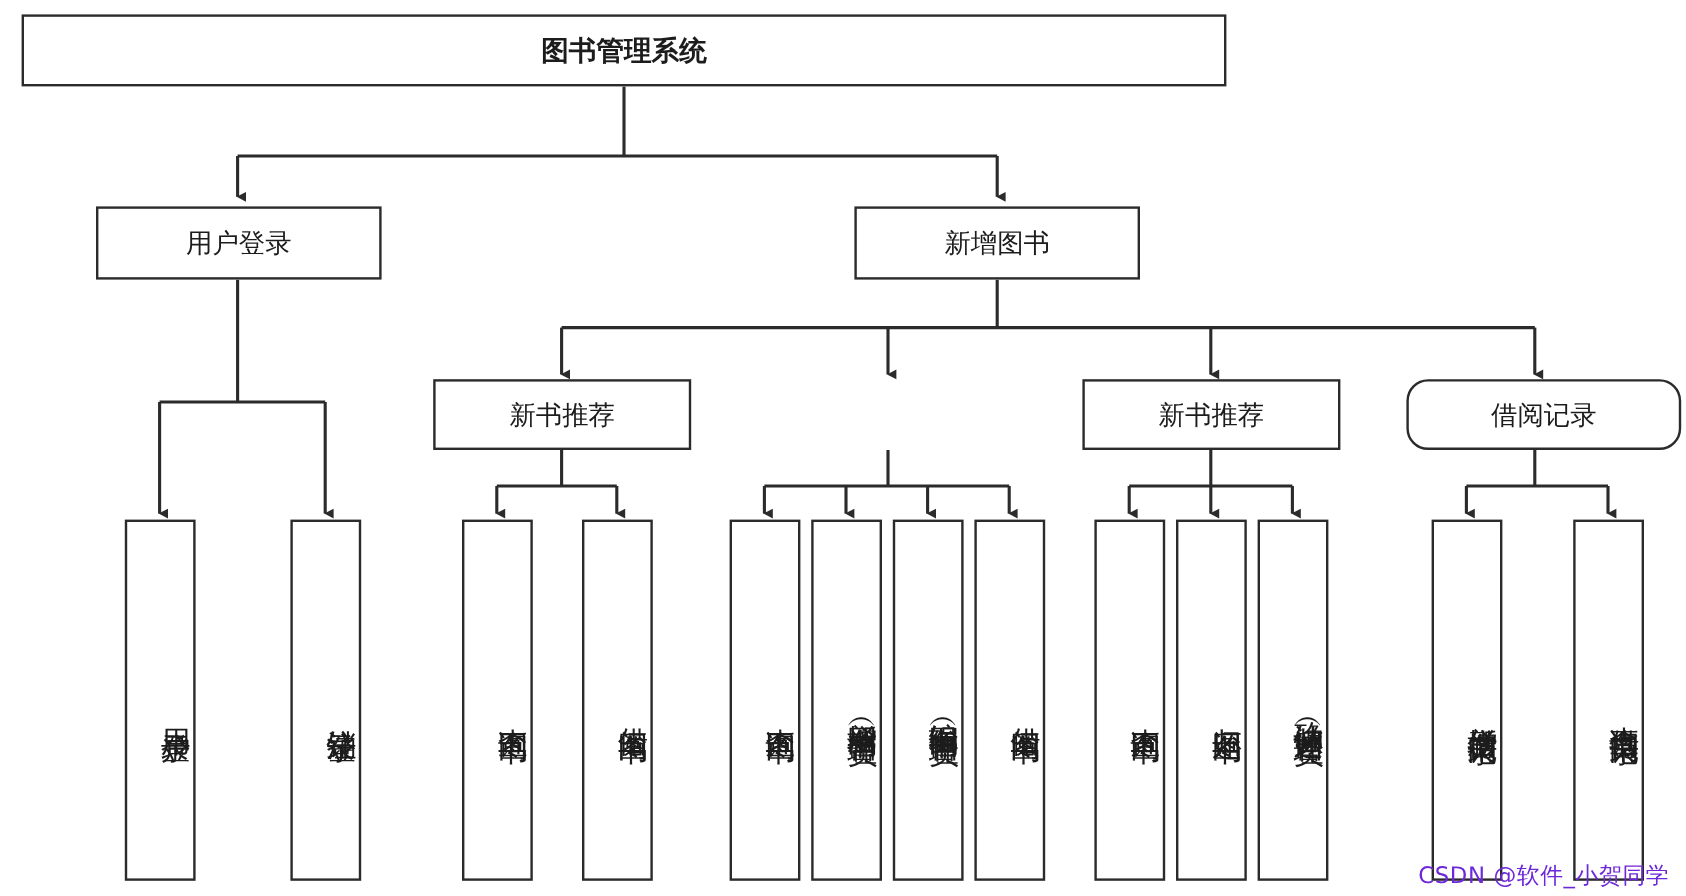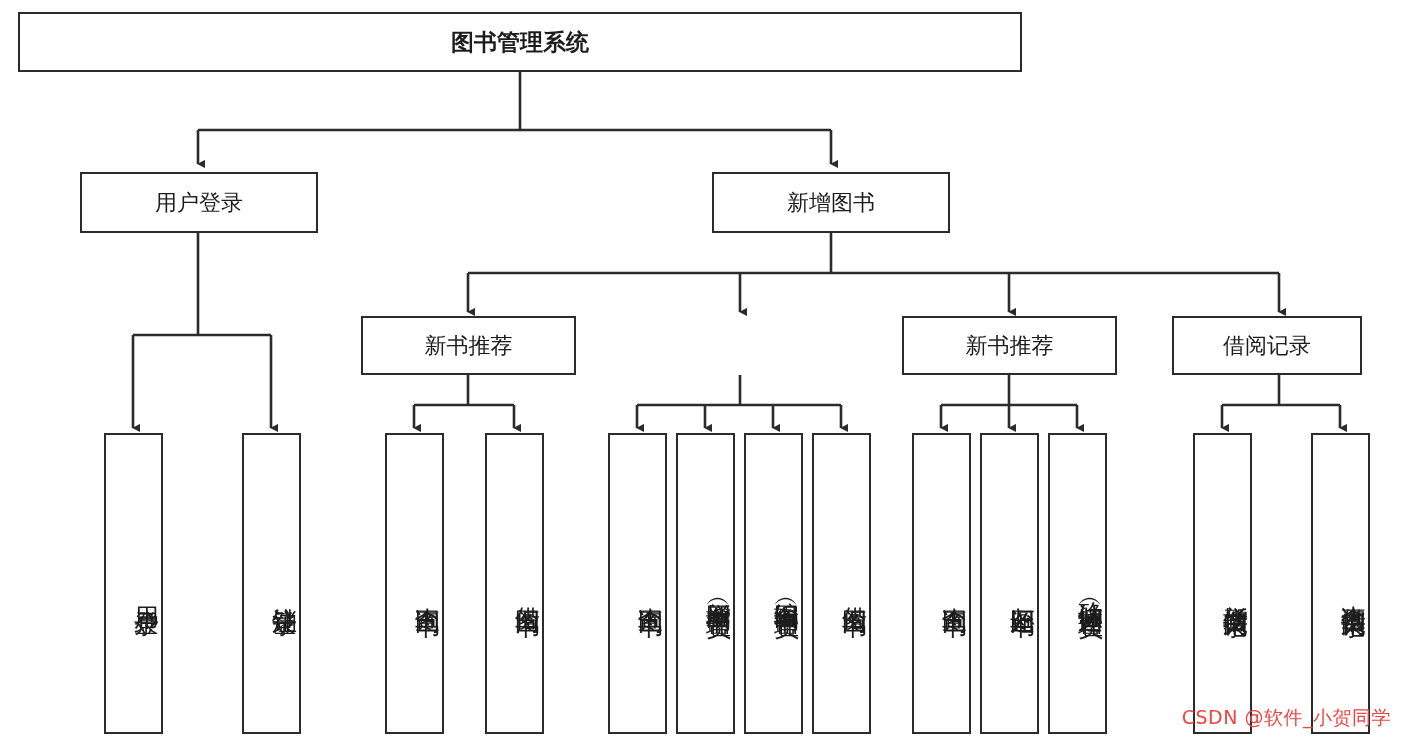--- a/index.html
+++ b/index.html
@@ -49,23 +49,23 @@
     position: absolute;
     left: 0;
     top: 0;
     width: 1405px;
     height: 747px;
     pointer-events: none;
   }
   .watermark {
     position: absolute;
     right: 14px;
-    bottom: 16px;
+    bottom: 4px;
     font-size: 19px;
-    color: #ef4444;
+    color: #6d28d9;
     letter-spacing: 0.5px;
     white-space: nowrap;
   }
 </style>
 </head>
 <body>
 
 <div id="canvas">
 
   <svg class="links" viewBox="0 0 1405 747" xmlns="http://www.w3.org/2000/svg">
@@ -118,21 +118,21 @@
     </g>
   </svg>
 
   <div class="node root" style="left:18px; top:12px; width:1004px; height:60px;font-weight:bold;">图书管理系统</div>
 
   <div class="node level2" style="left:80px; top:172px; width:238px; height:61px;">用户登录</div>
   <div class="node level2" style="left:712px; top:172px; width:238px; height:61px;">新增图书</div>
 
   <div class="node level2" style="left:361px; top:316px; width:215px; height:59px;">新书推荐</div>
   <div class="node level2" style="left:902px; top:316px; width:215px; height:59px;">新书推荐</div>
-  <div class="node level2" style="left:1172px; top:316px; width:190px; height:59px;">借阅记录</div>
+  <div class="node level2" style="left:1172px; top:316px; width:229px; height:59px;border-radius:18px;">借阅记录</div>
 
   <div class="node leaf" style="left:104px; top:433px; width:59px; height:301px;">用户登录</div>
   <div class="node leaf" style="left:242px; top:433px; width:59px; height:301px;">注销登录</div>
 
   <div class="node leaf" style="left:385px; top:433px; width:59px; height:301px;">查询图书</div>
   <div class="node leaf" style="left:485px; top:433px; width:59px; height:301px;">借阅图书</div>
 
   <div class="node leaf" style="left:608px; top:433px; width:59px; height:301px;">查询图书</div>
   <div class="node leaf" style="left:676px; top:433px; width:59px; height:301px;">新增图书（管理员）</div>
   <div class="node leaf" style="left:744px; top:433px; width:59px; height:301px;">编辑图书（管理员）</div>

